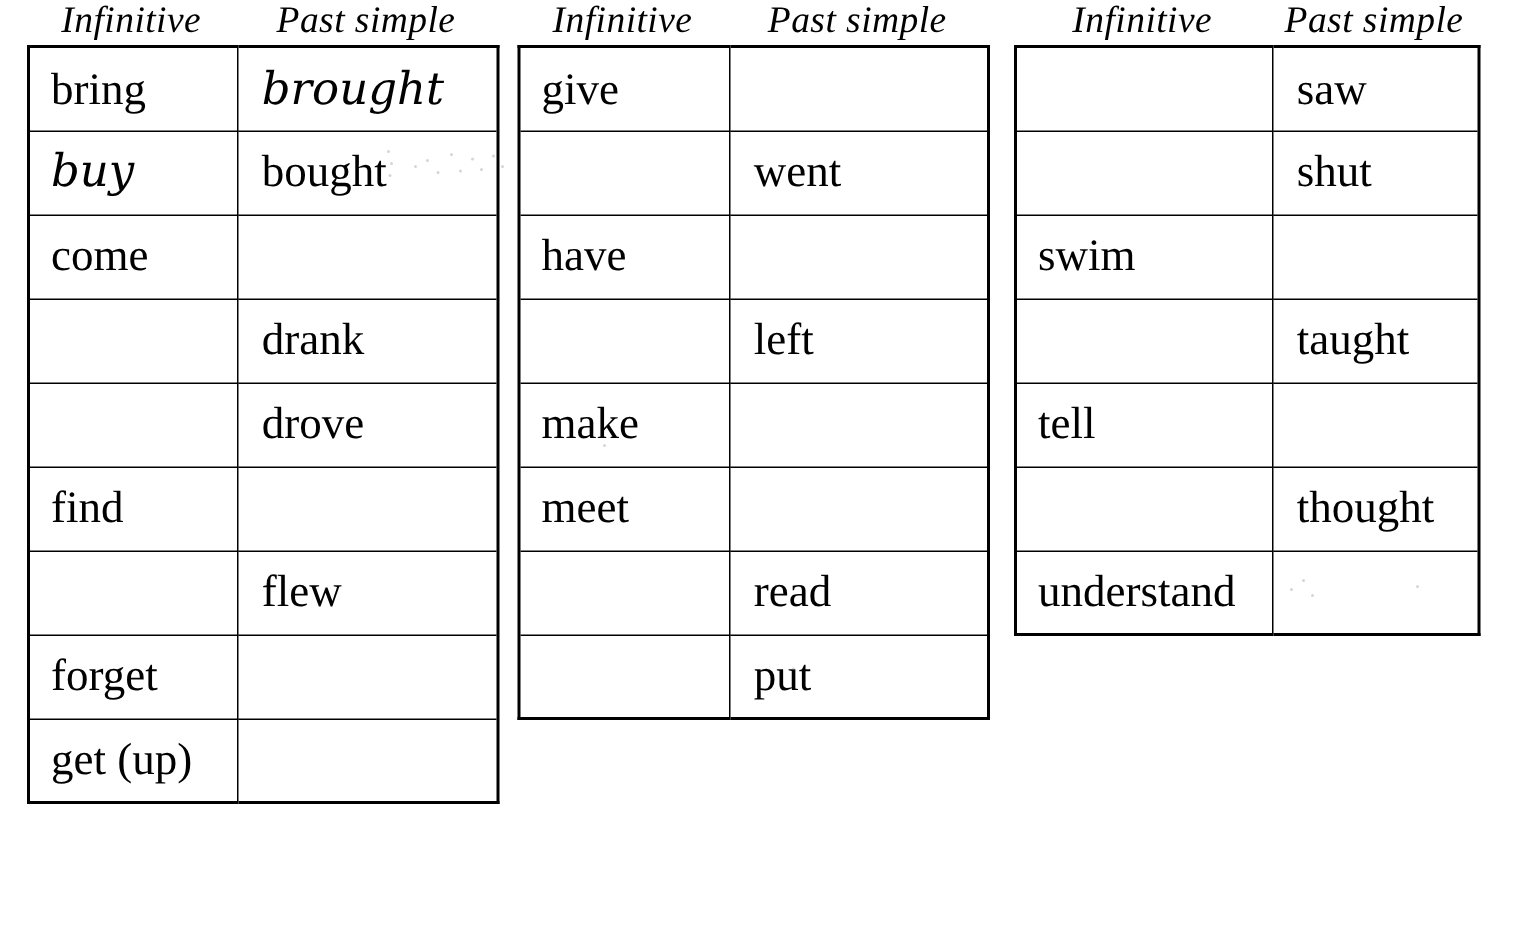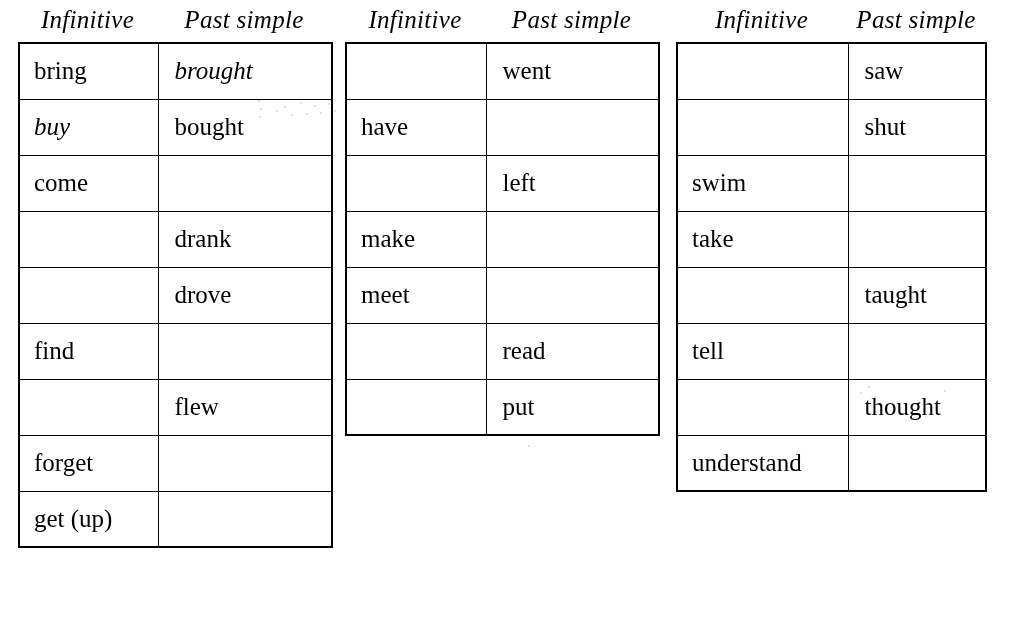--- a/index.html
+++ b/index.html
@@ -33,21 +33,21 @@
   }
 
   
   .table-block.b0 { position: absolute; left: 18px;  top: 0; width: 313px; }
   .table-block.b1 { position: absolute; left: 345px; top: 0; width: 313px; }
   .table-block.b2 { position: absolute; left: 676px; top: 0; width: 309px; }
 
   .headings {
     display: flex;
     flex-direction: row;
-    height: 42px;
+    height: 30px;
     align-items: center;
   }
   .heading {
     font-style: italic;
     font-size: 25px;
     line-height: 1;
     text-align: center;
     white-space: nowrap;
     letter-spacing: 0.3px;
     position: relative;
@@ -65,25 +65,24 @@
     width: 100%;
     table-layout: fixed;
     border: 2px solid #000;
   }
   table.verb-table td {
     border: 1px solid #000;
     height: 56px;
     box-sizing: border-box;
     padding: 0 0 0 14px;
     vertical-align: middle;
-    font-size: 25px;
+    font-size: 30px;
     line-height: 1.05;
     white-space: nowrap;
     overflow: hidden;
-    font-family: Liberation Serif, serif;
   }
   table.verb-table td.past-col {
     padding-left: 16px;
   }
   
   table.verb-table tr:first-child td { border-top: 2px solid #000; }
   table.verb-table tr:last-child td { border-bottom: 2px solid #000; }
   table.verb-table td:first-child { border-left: 2px solid #000; }
   table.verb-table td:last-child { border-right: 2px solid #000; }
 
@@ -191,20 +190,24 @@
       <div class="heading col-inf">Infinitive</div>
       <div class="heading col-past">Past simple</div>
     </div>
     <table class="verb-table">
       <colgroup>
           <col class="c-inf">
           <col class="c-past">
         </colgroup>
       <tbody>
           <tr>
+            <td class="inf-col">give</td>
+            <td class="past-col"></td>
+          </tr>
+          <tr>
             <td class="inf-col"></td>
             <td class="past-col">went</td>
           </tr>
           <tr>
             <td class="inf-col">have</td>
             <td class="past-col"></td>
           </tr>
           <tr>
             <td class="inf-col"></td>
             <td class="past-col">left</td>
@@ -249,24 +252,20 @@
           <tr>
             <td class="inf-col"></td>
             <td class="past-col">saw</td>
           </tr>
           <tr>
             <td class="inf-col"></td>
             <td class="past-col">shut</td>
           </tr>
           <tr>
             <td class="inf-col">swim</td>
-            <td class="past-col"></td>
-          </tr>
-          <tr>
-            <td class="inf-col">take</td>
             <td class="past-col"></td>
           </tr>
           <tr>
             <td class="inf-col"></td>
             <td class="past-col">taught</td>
           </tr>
           <tr>
             <td class="inf-col">tell</td>
             <td class="past-col"></td>
           </tr>

